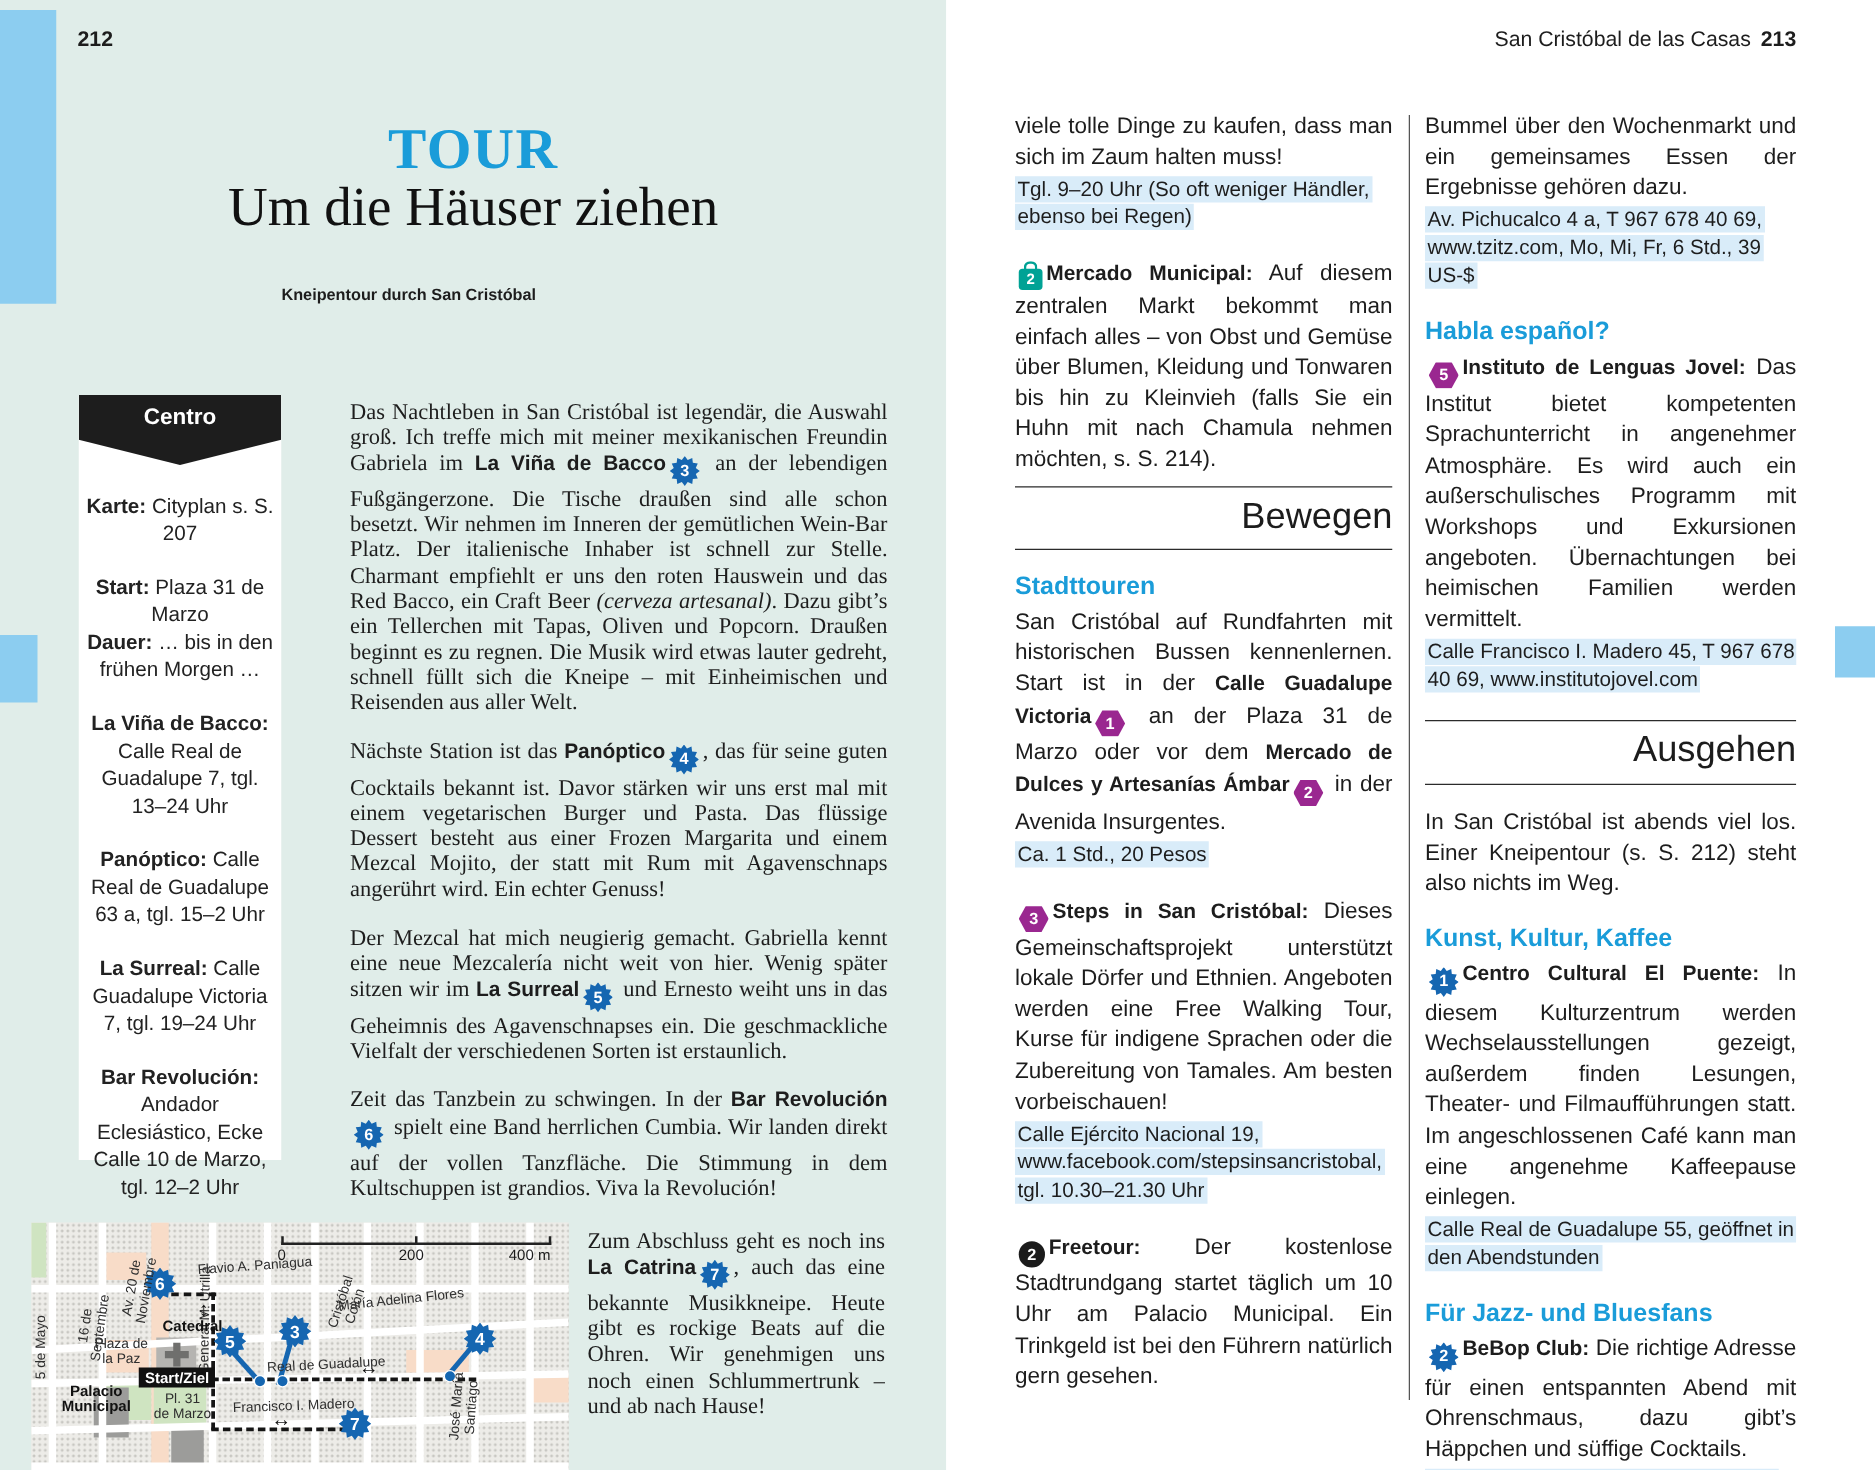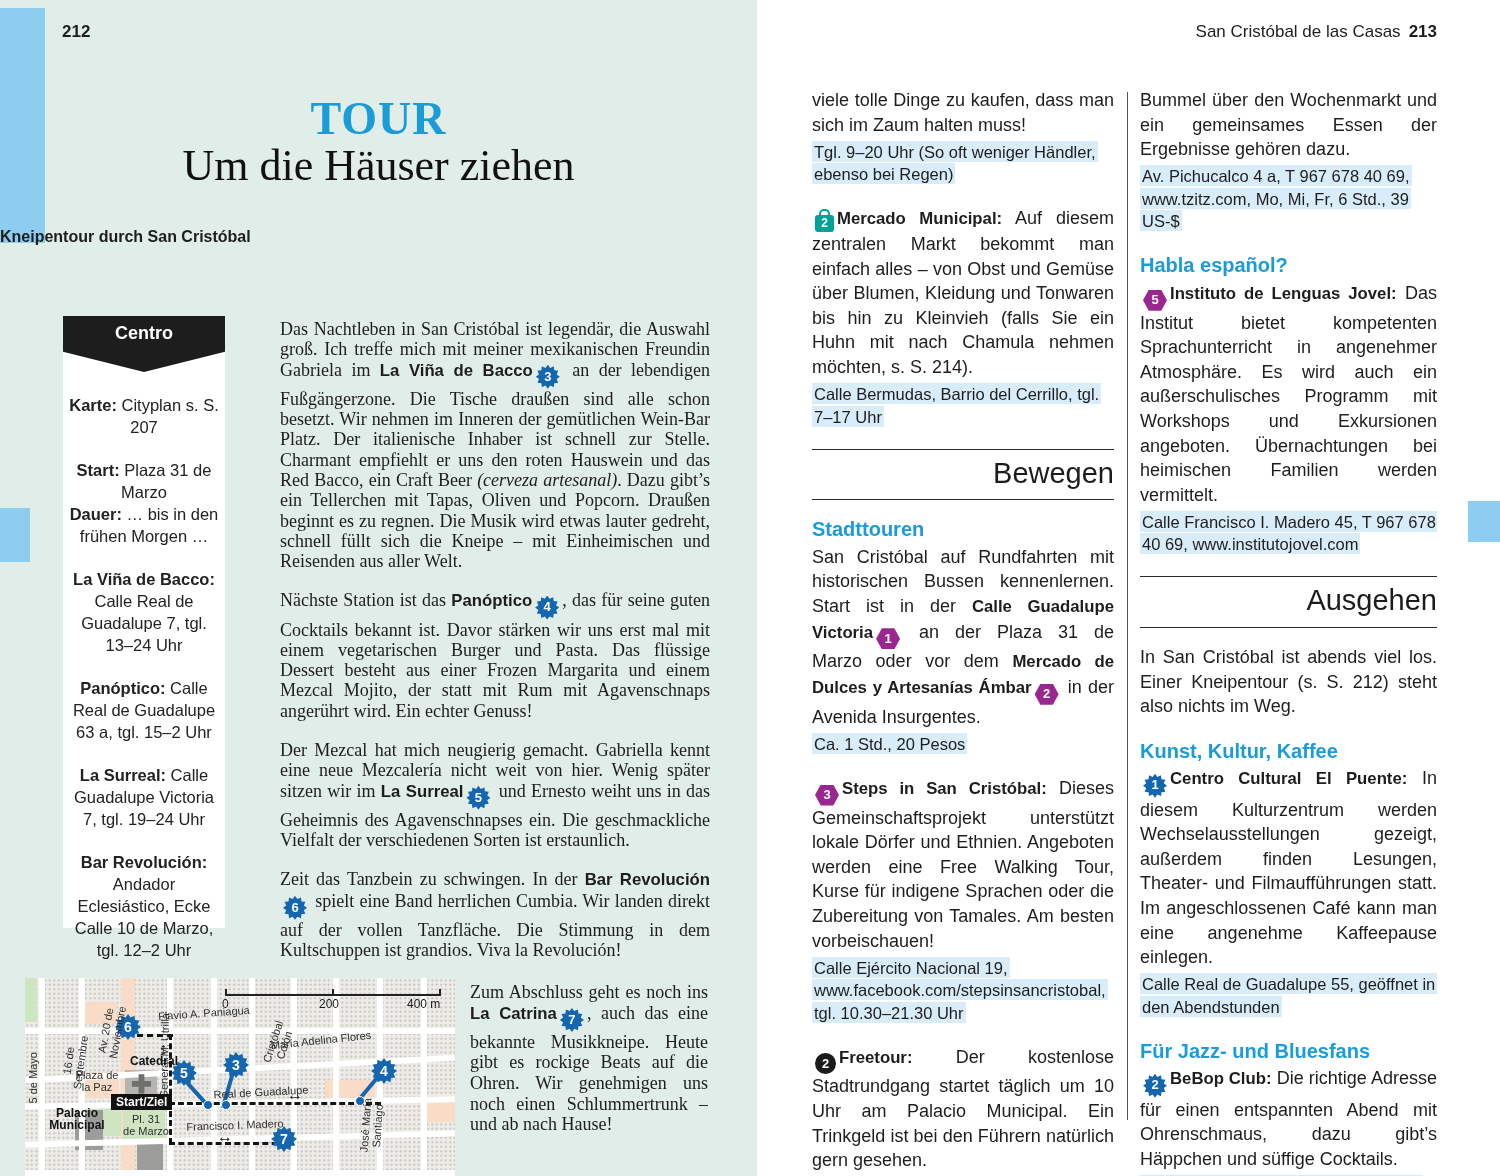--- a/index.html
+++ b/index.html
@@ -15,21 +15,21 @@
   .tab{position:absolute;background:var(--tab)}
   #tab-top-left{left:0;top:8px;width:45px;height:235px}
   #tab-mid-left{left:0;top:508px;width:30px;height:54px}
   #tab-mid-right{right:0;top:501px;width:32px;height:41px}
   .pagenum{position:absolute;font-size:17px;font-weight:bold}
   #pagenum-left{left:62px;top:22px}
   .kicker{position:absolute;left:0;width:757px;text-align:center;top:92px;
     font-family:"Liberation Serif",serif;font-weight:bold;font-size:46px;color:var(--accent);letter-spacing:1px}
   .title{position:absolute;left:0;width:757px;text-align:center;top:140px;
     font-family:"Liberation Serif",serif;font-weight:normal;font-size:44px;color:#111}
-  .subtitle{position:absolute;left:0;width:654px;top:228px;font-size:16px;font-weight:bold}
+  .subtitle{position:absolute;left:0;width:654px;text-align:center;top:228px;font-size:13px;font-weight:bold}
 
   .infobox{position:absolute;left:63px;top:316px;width:162px;height:612px;background:#fff}
   .ribbon{position:relative;height:56px;background:#1d1d1d;color:#fff;text-align:center;
     clip-path:polygon(0 0,100% 0,100% 64%,50% 100%,0 64%)}
   .ribbon span{display:inline-block;margin-top:7px;font-size:18px;font-weight:bold}
   .info-entry{text-align:center;font-size:16.5px;line-height:22px;color:#222;margin:0 6px 21px}
   .info-entry.tight{margin-bottom:0}
   .infobox .pad-top{height:22px}
 
   .bodycol{position:absolute;left:280px;top:319px;width:430px;height:668px;overflow:hidden;
@@ -225,21 +225,20 @@
   <div class="tab" id="tab-mid-right"></div>
   <div class="rheader">
     <span>San Cristóbal de las Casas</span><b>213</b>
   </div>
   <div class="coldivider"></div>
 
   <div class="rcol" id="col1">
     <p class="body">viele tolle Dinge zu kaufen, dass man sich im Zaum halten muss!</p>
     <p class="info"><span class="hl">Tgl. 9–20 Uhr (So oft weniger Händler, ebenso bei Regen)</span></p>
     <p class="body"><span class="badge badge-bag">2</span><span class="seg-b">Mercado Municipal:</span><span class="seg-t"> Auf diesem zentralen Markt bekommt man einfach alles – von Obst und Gemüse über Blumen, Kleidung und Tonwaren bis hin zu Kleinvieh (falls Sie ein Huhn mit nach Chamula nehmen möchten, s. S. 214).</span></p>
-    <p class="info"><span class="hl">Calle Bermudas, Barrio del Cerrillo, tgl. 7–17 Uhr</span></p>
     <h2 class="section">Bewegen</h2>
     <h3 class="bluehead">Stadttouren</h3>
     <p class="body"><span class="seg-t">San Cristóbal auf Rundfahrten mit historischen Bussen kennenlernen. Start ist in der </span><span class="seg-b">Calle Guadalupe Victoria</span><span class="badge badge-hex">1</span><span class="seg-t"> an der Plaza 31 de Marzo oder vor dem </span><span class="seg-b">Mercado de Dulces y Artesanías Ámbar</span><span class="badge badge-hex">2</span><span class="seg-t"> in der Avenida Insurgentes.</span></p>
     <p class="info"><span class="hl">Ca. 1 Std., 20 Pesos</span></p>
     <p class="body"><span class="badge badge-hex">3</span><span class="seg-b">Steps in San Cristóbal:</span><span class="seg-t"> Dieses Gemeinschaftsprojekt unterstützt lokale Dörfer und Ethnien. Angeboten werden eine Free Walking Tour, Kurse für indigene Sprachen oder die Zubereitung von Tamales. Am besten vorbeischauen!</span></p>
     <p class="info"><span class="hl">Calle Ejército Nacional 19, www.facebook.com/stepsinsancristobal, tgl. 10.30–21.30 Uhr</span></p>
     <p class="body"><span class="badge badge-circle">2</span><span class="seg-b">Freetour:</span><span class="seg-t"> Der kostenlose Stadtrundgang startet täglich um 10 Uhr am Palacio Municipal. Ein Trinkgeld ist bei den Führern natürlich gern gesehen.</span></p>
     <p class="info"></p>
 
   </div>

